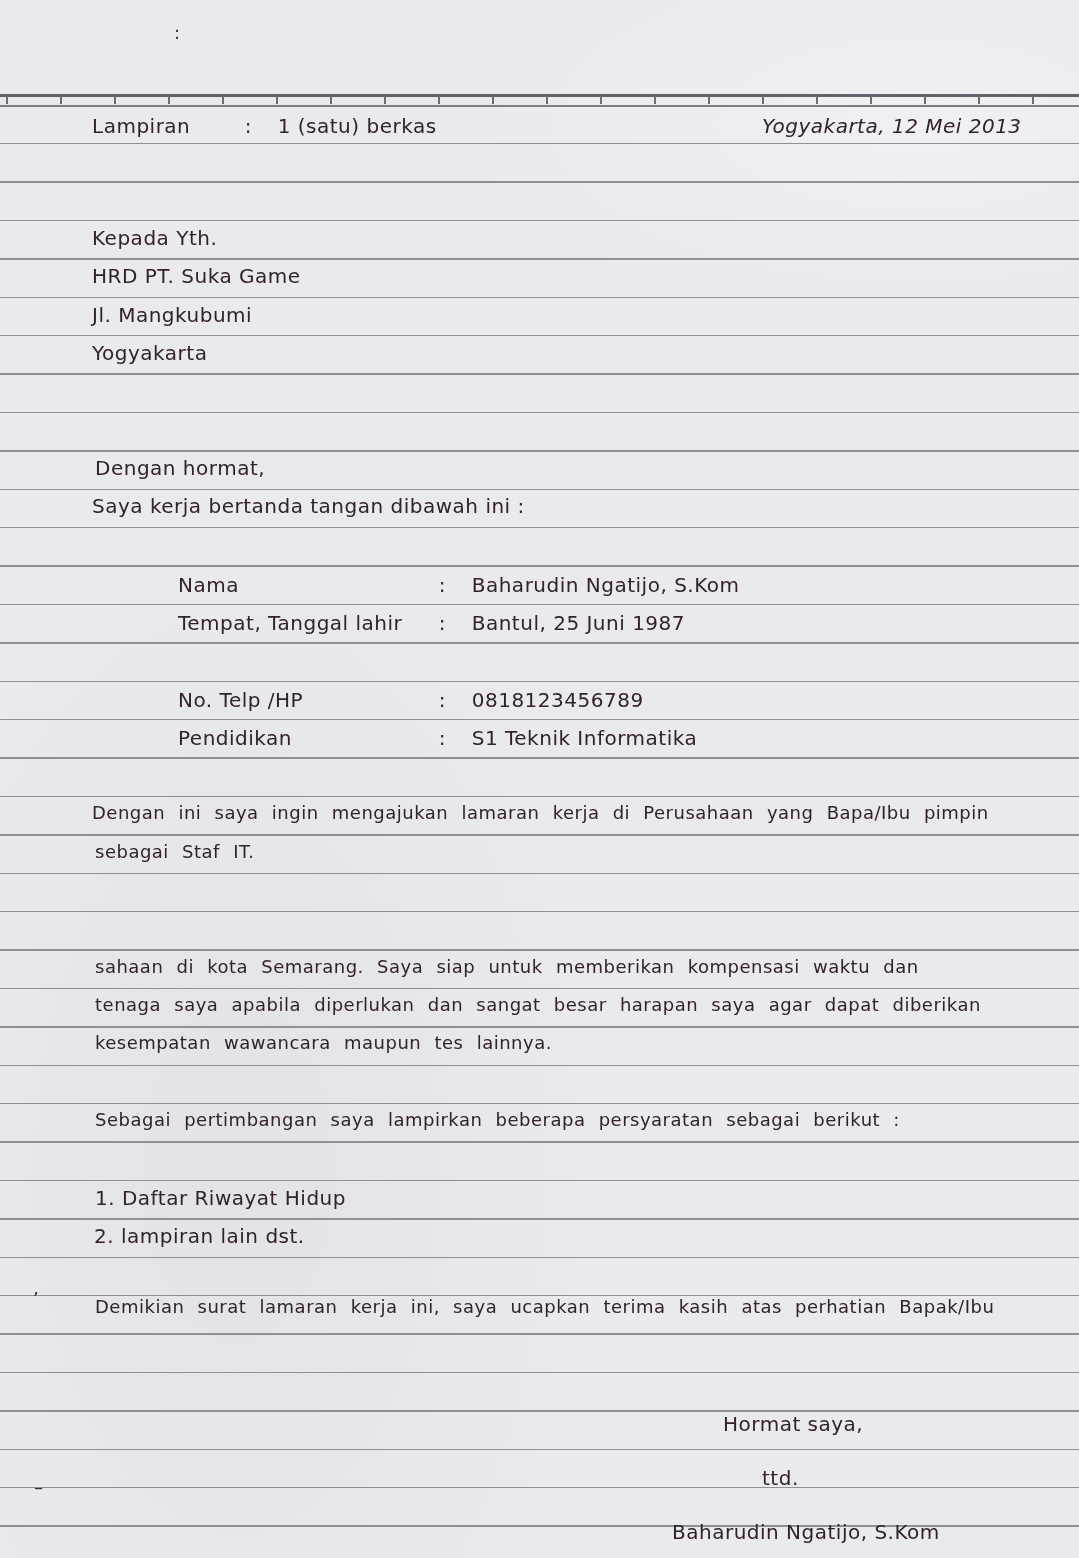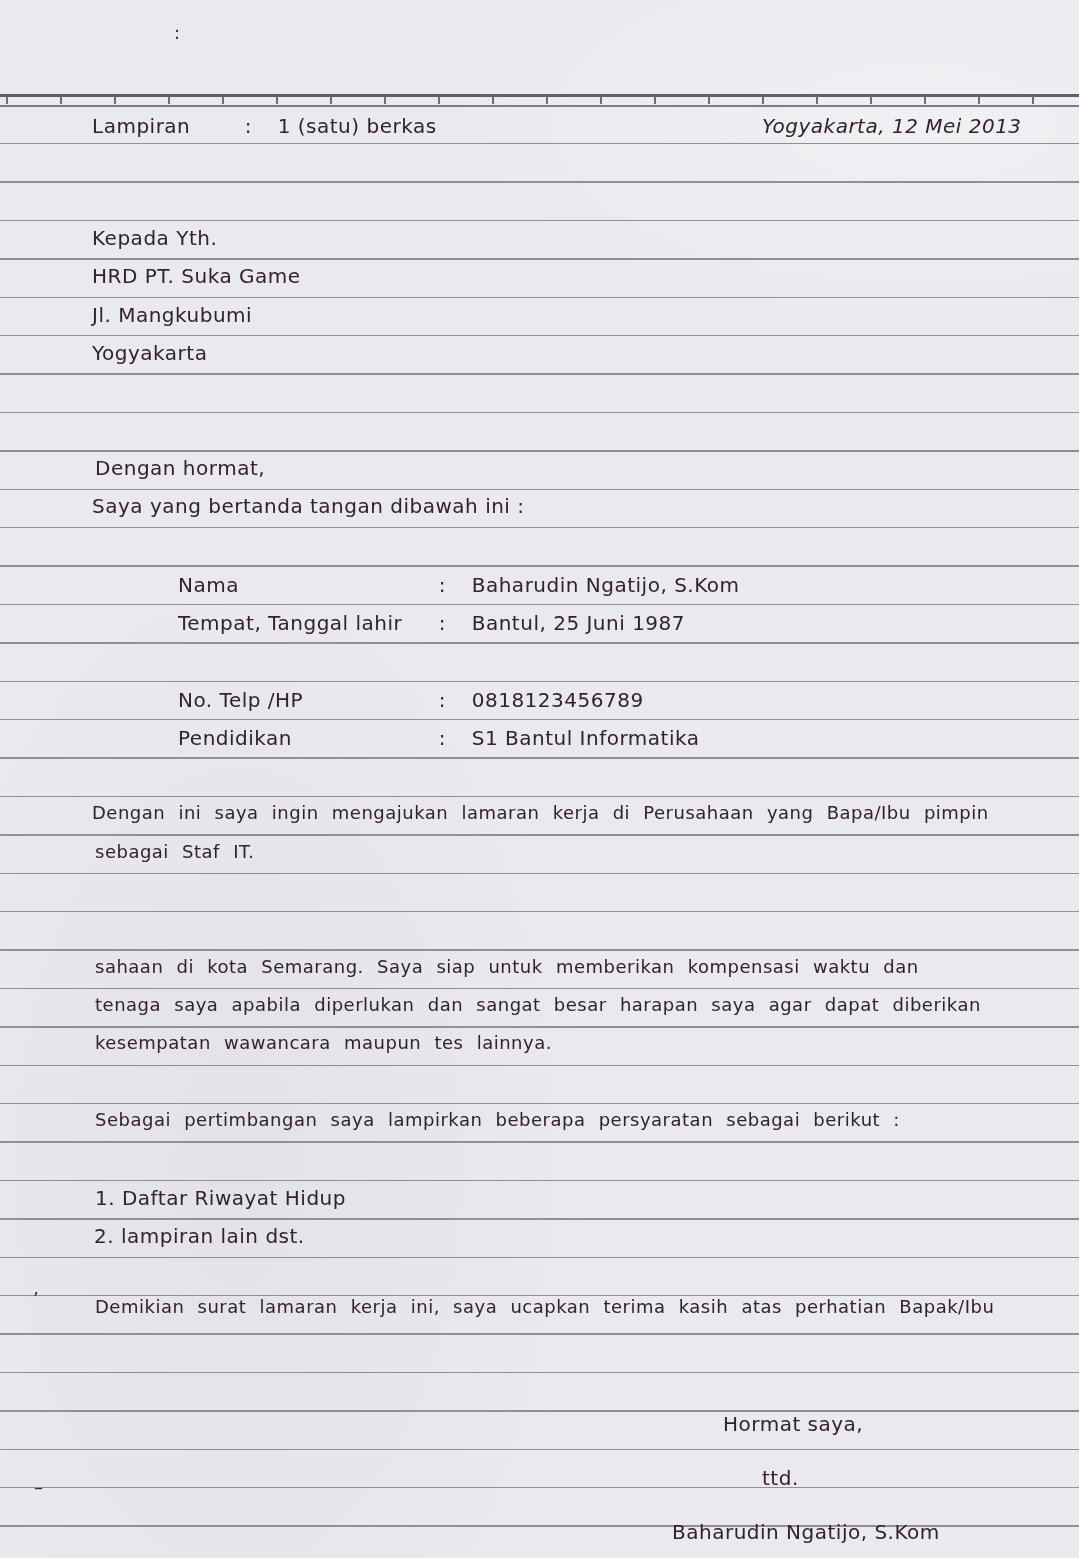--- a/index.html
+++ b/index.html
@@ -66,41 +66,41 @@
     <span>1 (satu) berkas</span>
   </div>
   <div class="hw" style="left:762px;top:114px;font-style:italic;">Yogyakarta, 12 Mei 2013</div>
 
   <div class="hw" style="left:92px;top:226px;">Kepada Yth.</div>
   <div class="hw" style="left:92px;top:264px;">HRD PT. Suka Game</div>
   <div class="hw" style="left:92px;top:303px;">Jl. Mangkubumi</div>
   <div class="hw" style="left:92px;top:341px;">Yogyakarta</div>
 
   <div class="hw" style="left:95px;top:456px;">Dengan hormat,</div>
-  <div class="hw" style="left:92px;top:494px;">Saya yang bertanda tangan dibawah ini :</div>
+  <div class="hw" style="left:92px;top:494px;">Saya kerja bertanda tangan dibawah ini :</div>
 
   <div class="hw" style="left:178px;top:573px;">
     <span class="row-label">Nama</span>
     <span class="row-colon">:</span>
     <span>Baharudin Ngatijo, S.Kom</span>
   </div>
   <div class="hw" style="left:178px;top:611px;">
     <span class="row-label">Tempat, Tanggal lahir</span>
     <span class="row-colon">:</span>
     <span>Bantul, 25 Juni 1987</span>
   </div>
   <div class="hw" style="left:178px;top:688px;">
     <span class="row-label">No. Telp /HP</span>
     <span class="row-colon">:</span>
     <span>0818123456789</span>
   </div>
   <div class="hw" style="left:178px;top:726px;">
     <span class="row-label">Pendidikan</span>
     <span class="row-colon">:</span>
-    <span>S1 Bantul Informatika</span>
+    <span>S1 Teknik Informatika</span>
   </div>
 
   <div class="hw small para-line" style="left:92px;top:802px;">Dengan ini saya ingin mengajukan lamaran kerja di Perusahaan yang Bapa/Ibu pimpin</div>
   <div class="hw small para-line" style="left:95px;top:841px;">sebagai Staf IT.</div>
 
   <div class="hw small para-line" style="left:95px;top:956px;">sahaan di kota Semarang. Saya siap untuk memberikan kompensasi waktu dan</div>
   <div class="hw small para-line" style="left:95px;top:994px;">tenaga saya apabila diperlukan dan sangat besar harapan saya agar dapat diberikan</div>
   <div class="hw small para-line" style="left:95px;top:1032px;">kesempatan wawancara maupun tes lainnya.</div>
 
   <div class="hw small para-line" style="left:95px;top:1109px;">Sebagai pertimbangan saya lampirkan beberapa persyaratan sebagai berikut :</div>

